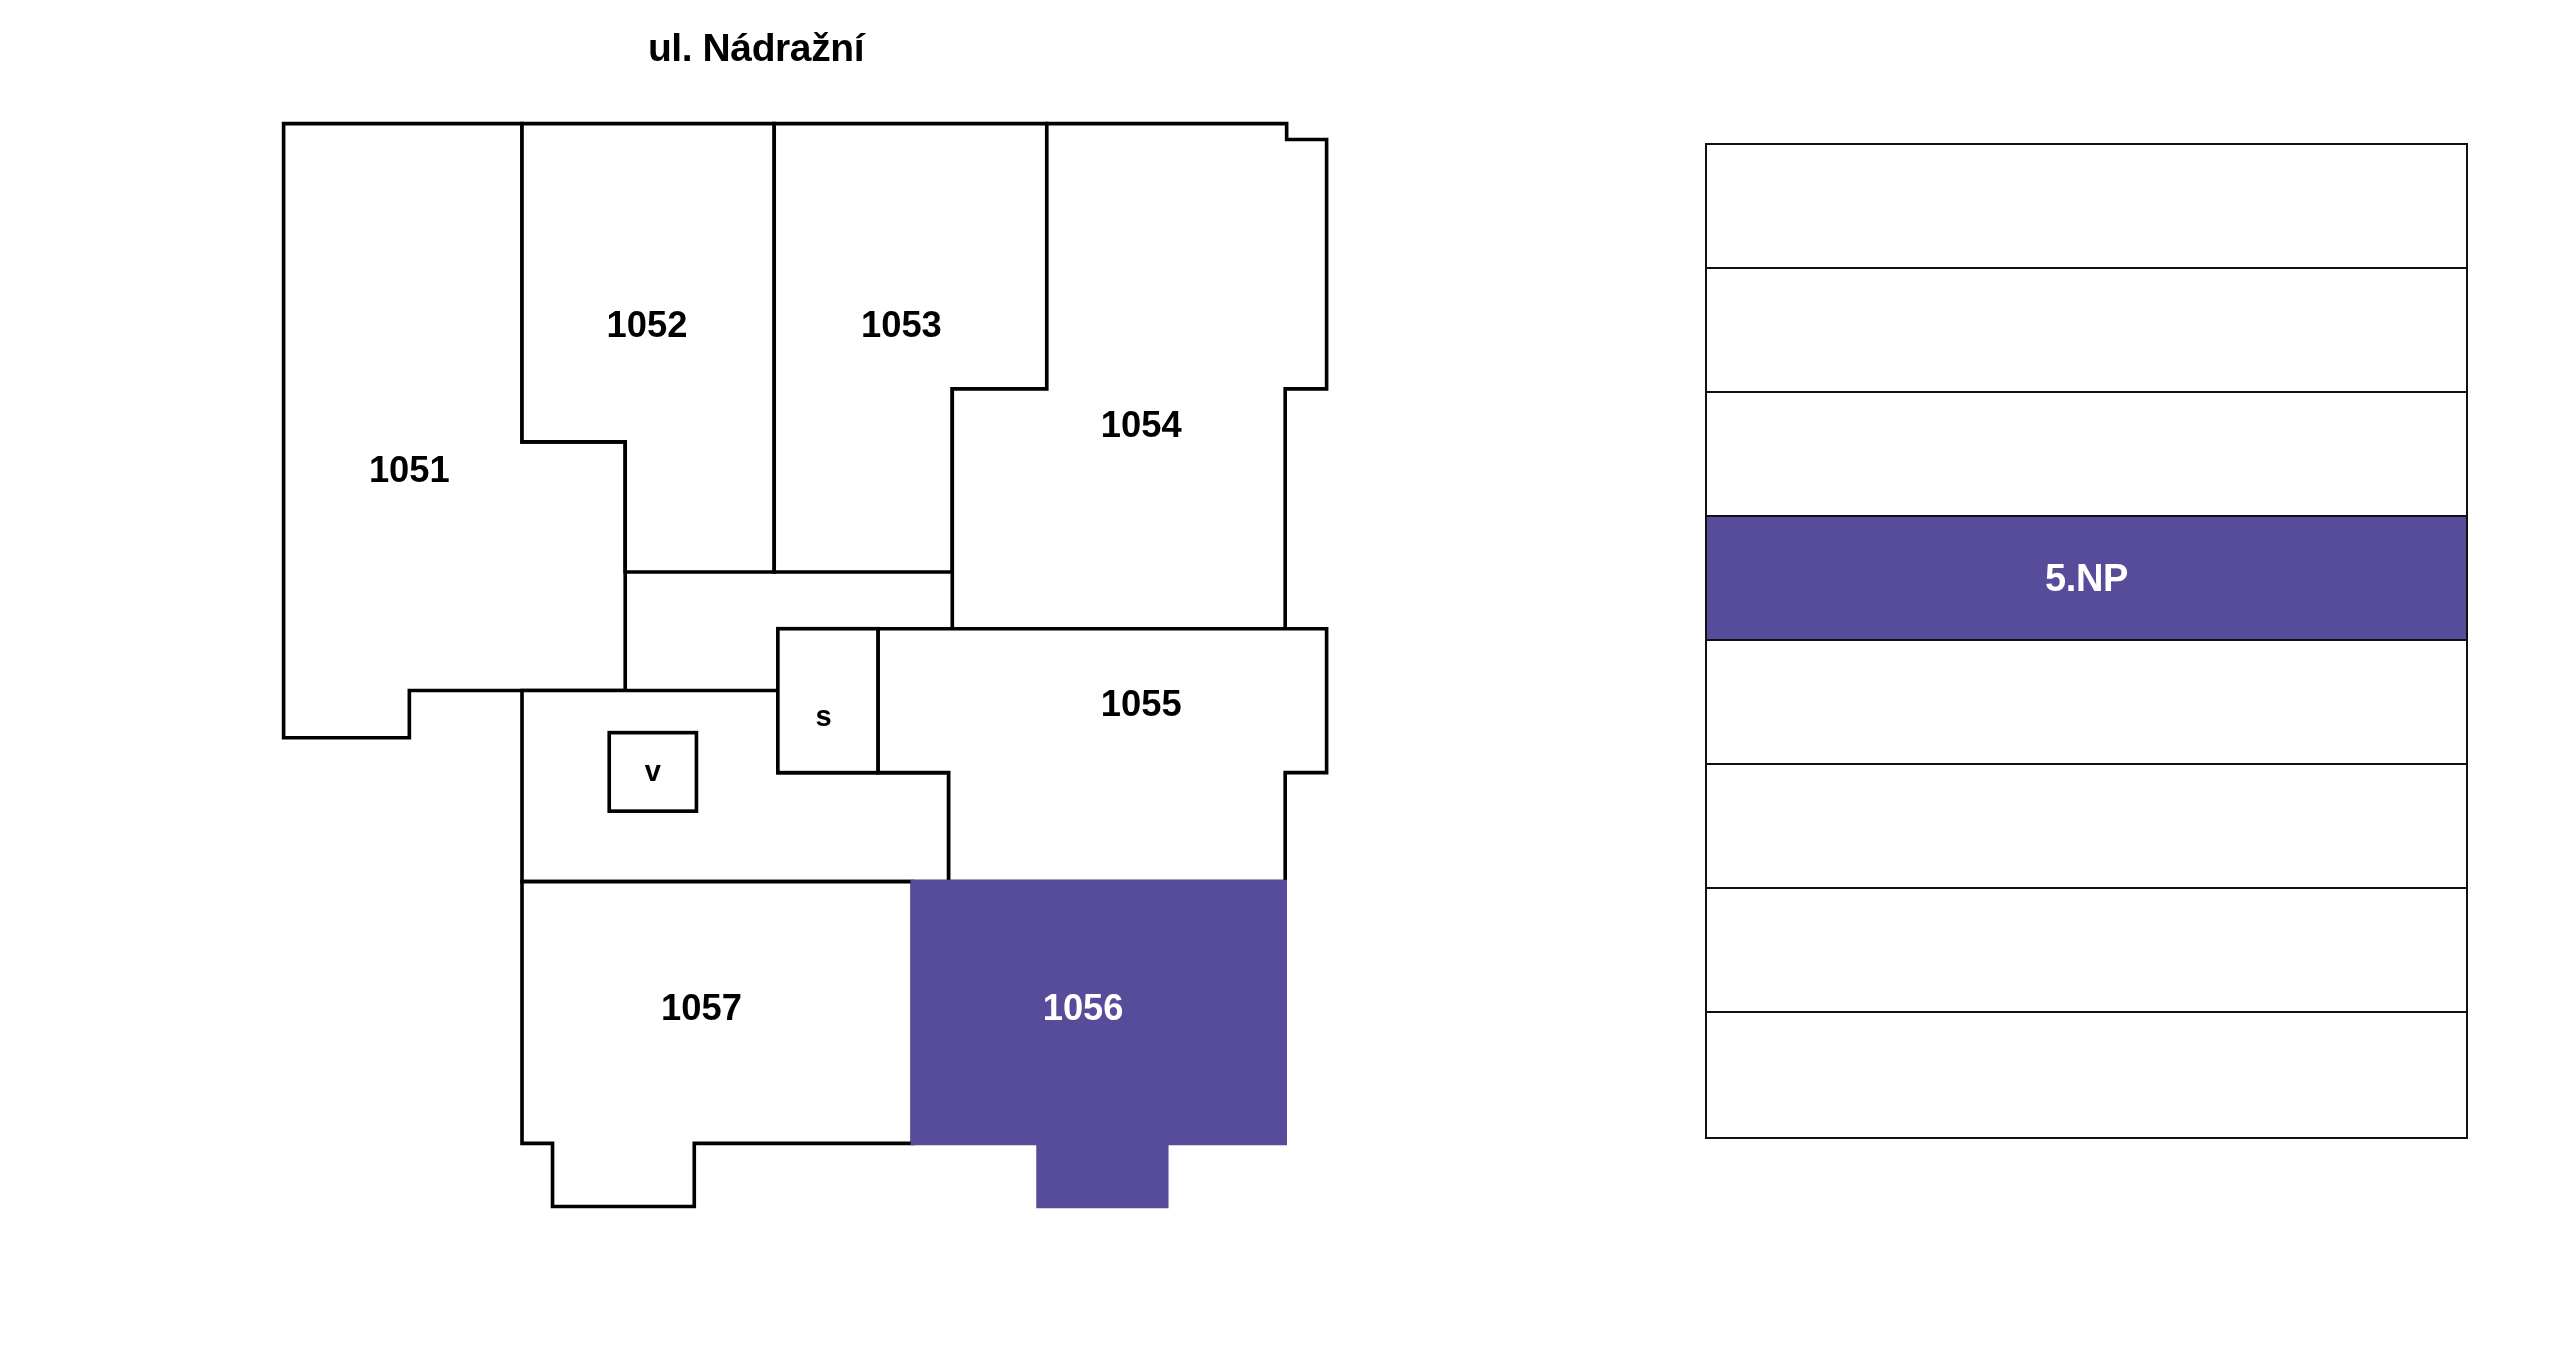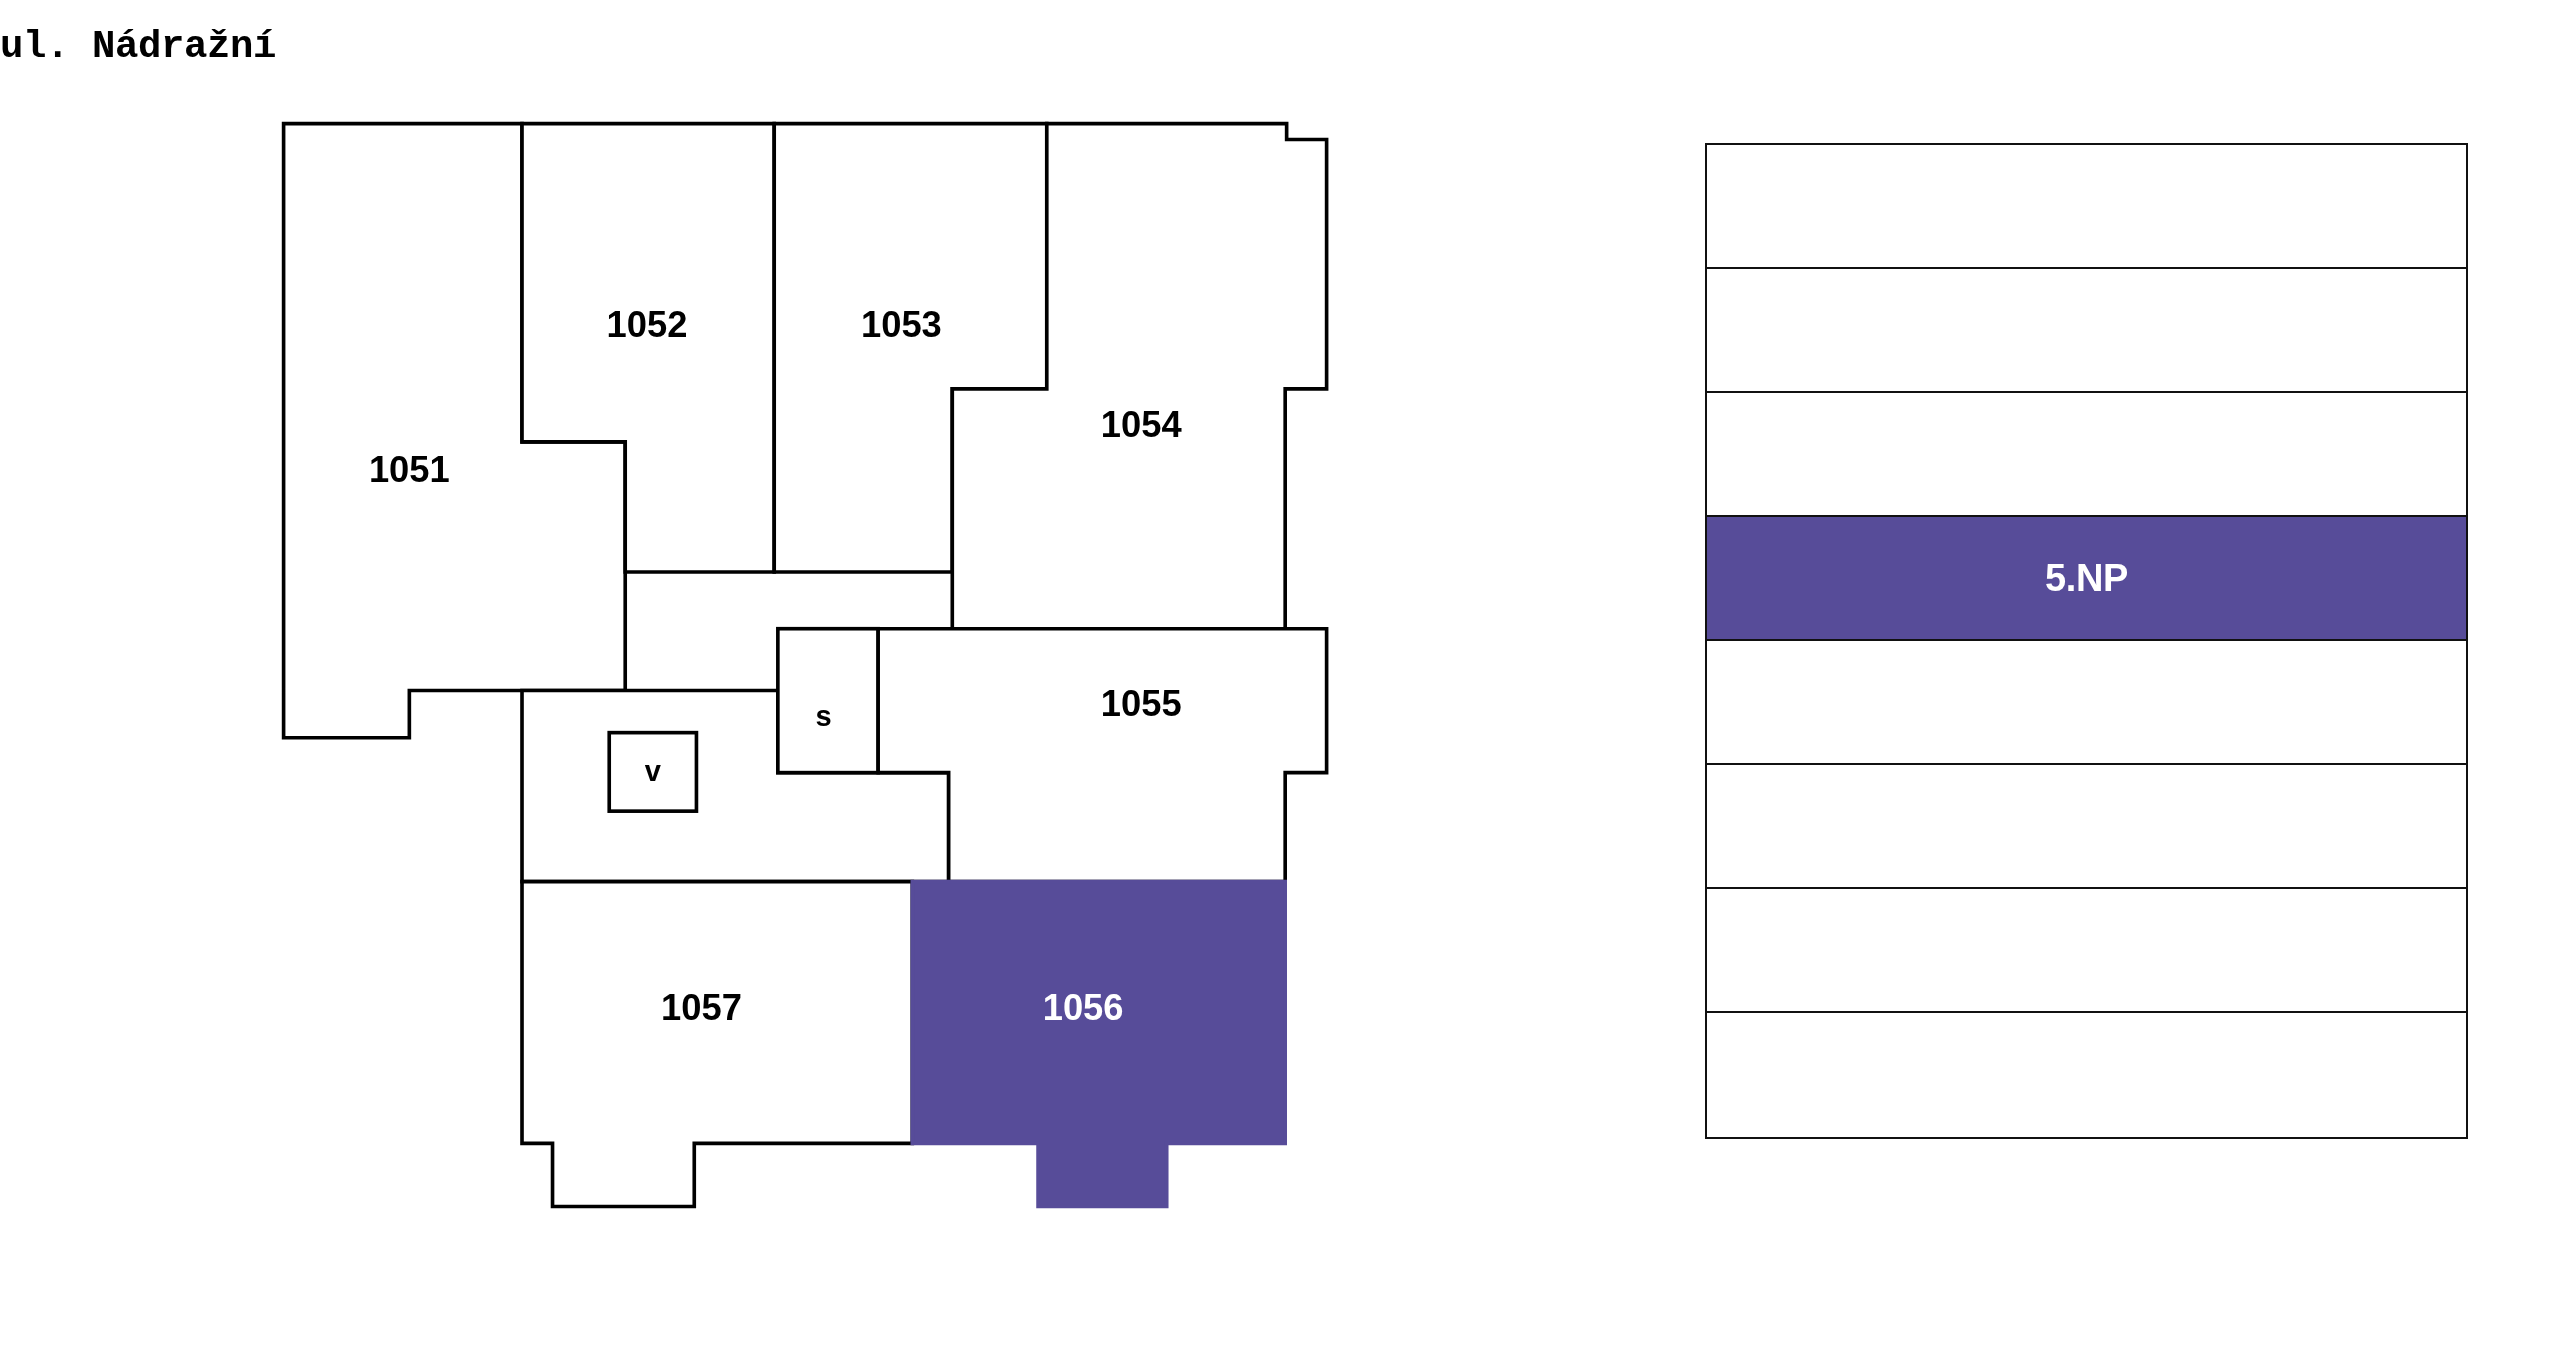--- a/index.html
+++ b/index.html
@@ -28,26 +28,26 @@
     position: relative;
     width: 1672px;
     height: 1365px;
   }
 
   .street-label {
     position: absolute;
     top: 28px;
     left: 0;
     width: 1512px;
+    text-align: center;
     font-size: 39px;
     font-weight: 700;
     color: #000000;
     letter-spacing: -0.4px;
     line-height: 1;
-    font-family: Liberation Mono, monospace;
   }
 
   .courtyard-label {
     position: absolute;
     top: 1245px;
     left: 0;
     width: 1512px;
     text-align: center;
     font-size: 39px;
     font-weight: 700;

